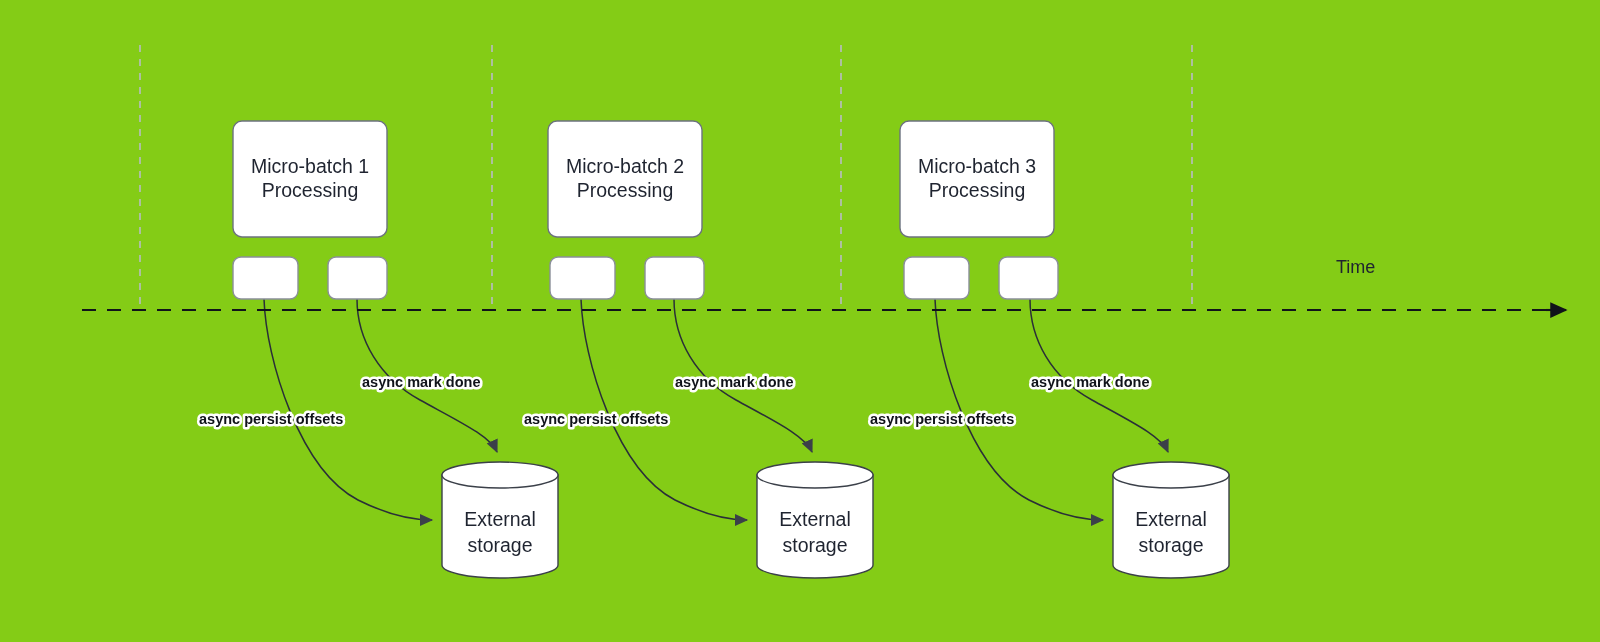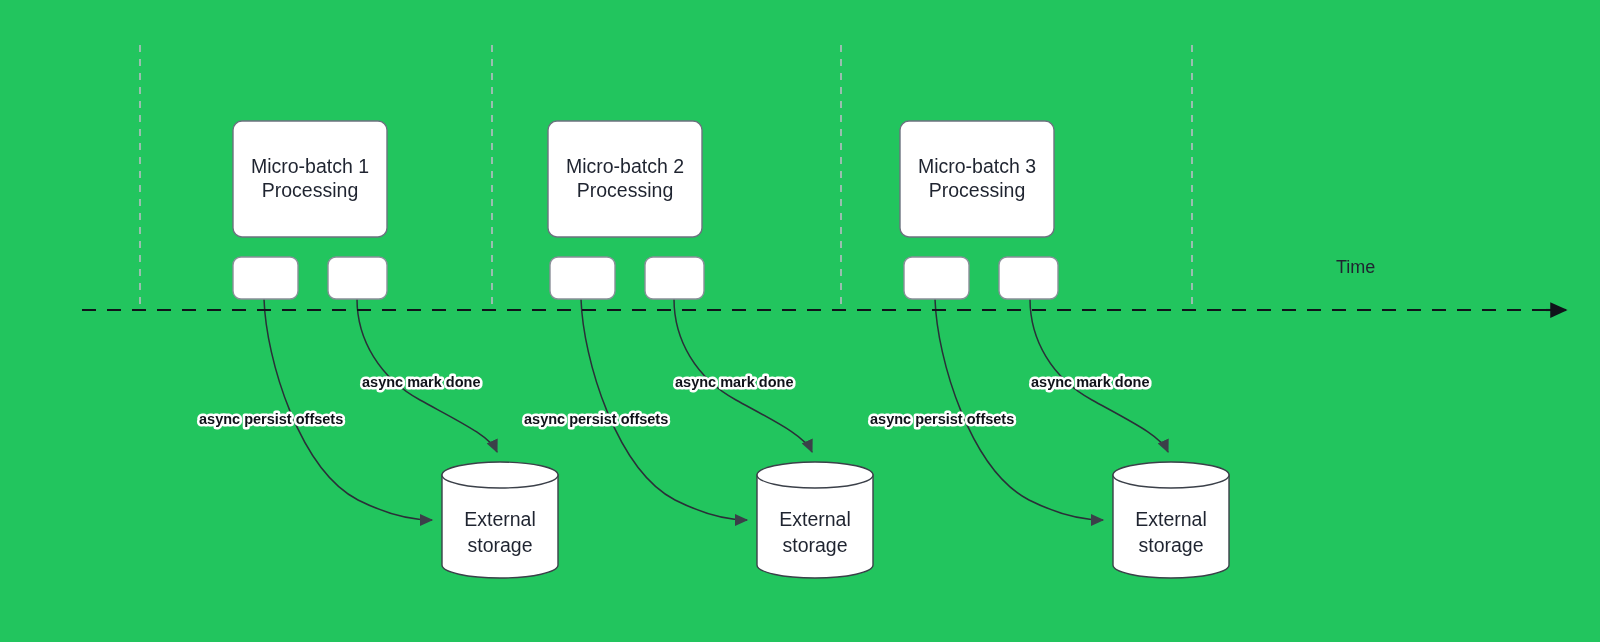--- a/index.html
+++ b/index.html
@@ -8,21 +8,21 @@
     background: #ffffff;
   }
   body {
     font-family: "Liberation Sans", sans-serif;
     -webkit-font-smoothing: antialiased;
   }
   #canvas {
     position: relative;
     width: 1600px;
     height: 642px;
-    background: #22c55e;
+    background: #84cc16;
     overflow: hidden;
   }
   #diagram-svg {
     position: absolute;
     left: 0;
     top: 0;
     width: 1600px;
     height: 642px;
   }
   .box-label {

